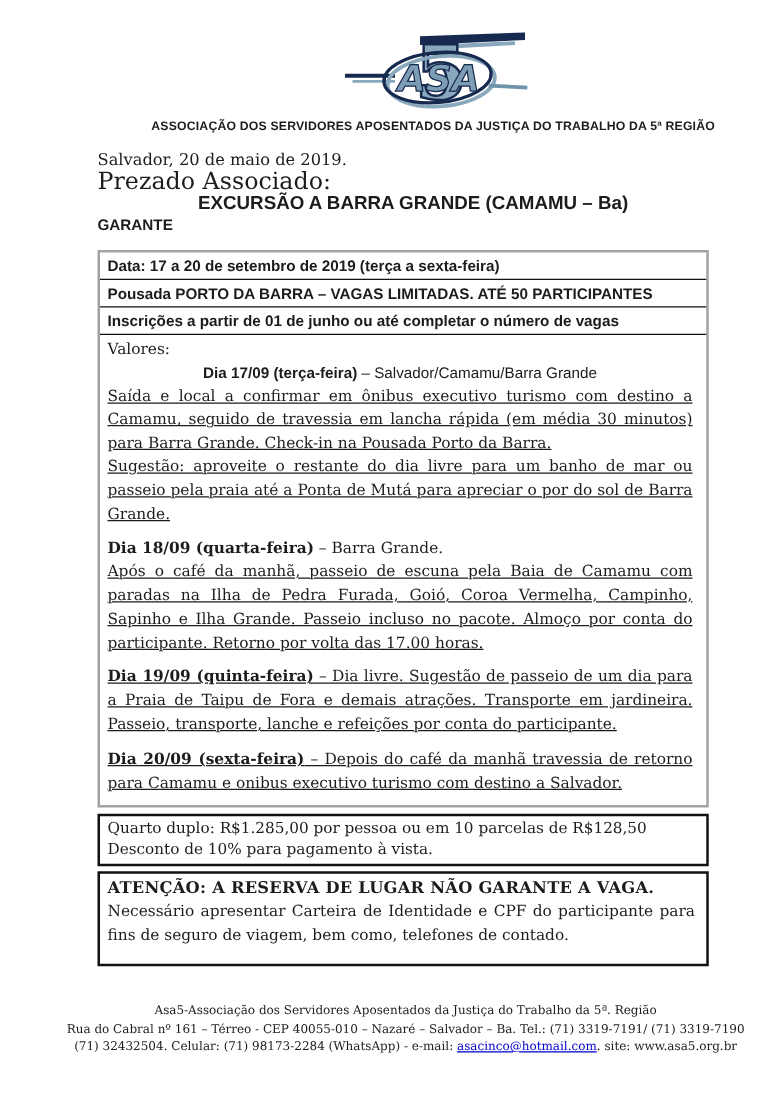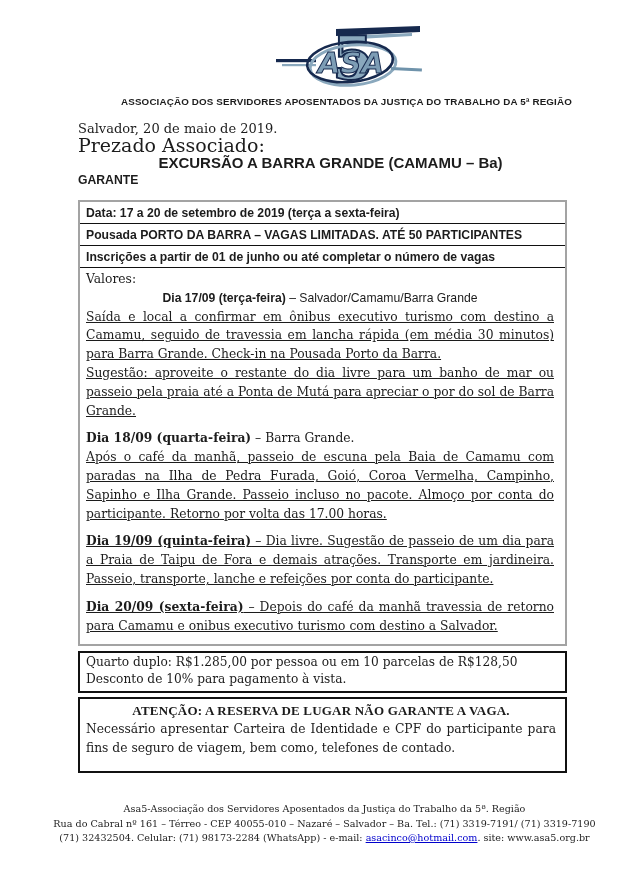--- a/index.html
+++ b/index.html
@@ -58,21 +58,21 @@
   .day-block + .day-block{ margin-top:9px; }
   .day-head-sans{
     font-family:"Liberation Sans", sans-serif;
     font-size:12.2px;
     text-align:center;
   }
   .tableB{ border:2px solid #111; margin-top:5px; padding:1px 8px 3px 6px; }
   .pricing-title{ text-align:center; font-weight:bold; font-size:12.8px; line-height:17px; }
   .pricing-line{ font-size:12.2px; line-height:17px; white-space:nowrap; }
   .tableC{ border:2px solid #111; margin-top:4px; padding:2px 9px 13px 6px; }
-  .notice-title{ text-align:center; font-weight:bold; font-size:13px; line-height:19px; letter-spacing:.2px;font-family:Liberation Serif, serif; }
+  .notice-title{ font-weight:bold; font-size:13px; line-height:19px; letter-spacing:.2px; }
   .notice-body{ font-size:12.3px; line-height:19px; text-align:justify; margin:0; }
   .footer{
     position:absolute; top:802px; left:0; width:625px;
     text-align:center;
     font-size:9.6px; line-height:14.5px;
     transform:translateX(12px);
     white-space:nowrap;
   }
   .footer a{ color:#0000cc; text-decoration:underline; }
 </style>

